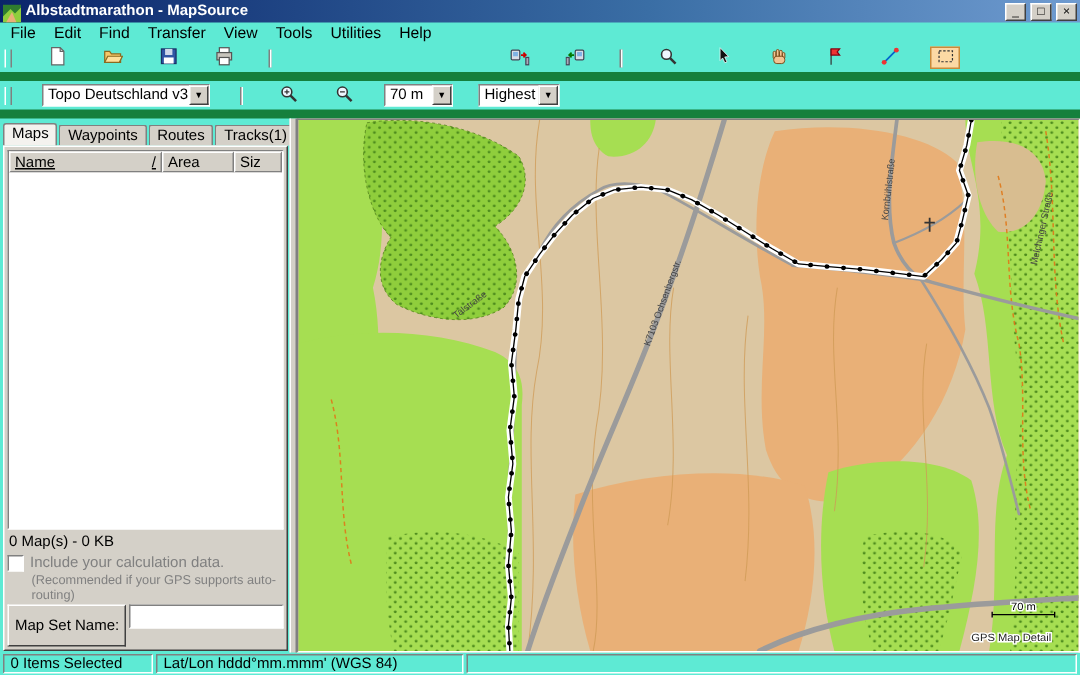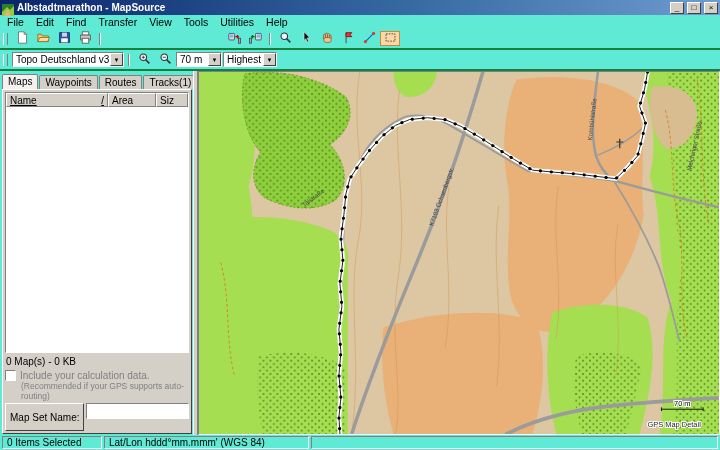--- a/index.html
+++ b/index.html
@@ -10,21 +10,21 @@
   .titlebar{height:15px;background:linear-gradient(90deg,#0a246a,#3a6ea5 60%,#6f9bd0);display:flex;align-items:center;padding:0 2px;gap:3px;flex:0 0 auto;}
   .title-text{color:#fff;font-size:10px;font-weight:bold;flex:1;white-space:nowrap;overflow:hidden;}
   .winbtn{width:14px;height:12px;font-size:8px;line-height:9px;background:#d4d0c8;border:1px solid;border-color:#fff #404040 #404040 #fff;padding:0;text-align:center;font-family:inherit;color:#000;}
   .app-icon{width:12px;height:12px;display:inline-block;}
 
   
   .menubar{height:14px;display:flex;align-items:center;font-size:10.5px;padding-left:1px;flex:0 0 auto;}
   .menu-item{padding:0 6px;color:#000;}
 
   
-  .toolbar{height:17px;display:flex;align-items:center;gap:1px;padding:1px 2px;flex:0 0 auto;border-bottom:2px solid #15803d;}
+  .toolbar{height:17px;display:flex;align-items:center;gap:17px;padding:1px 2px;flex:0 0 auto;border-bottom:6px solid #15803d;}
   .grip{width:3px;height:12px;border-left:1px solid #fff;border-right:1px solid #808080;margin:0 3px 0 1px;}
   .sep{width:1px;height:12px;background:#808080;border-right:1px solid #fff;margin:0 3px;}
   .tbtn{width:20px;height:15px;display:inline-flex;align-items:center;justify-content:center;background:transparent;border:1px solid transparent;padding:0;}
   .tbtn svg{width:13px;height:13px;}
   .tbtn.active{background:#fcd9a4;border:1px solid #c98a3a;}
   .spacer{width:118px;}
   .combo{display:flex;align-items:center;height:15px;background:#fff;border:1px solid;border-color:#808080 #fff #fff #808080;font-size:10px;box-sizing:border-box;}
   .combo .val{padding:0 3px;flex:1;white-space:nowrap;overflow:hidden;}
   .combo .drop{width:13px;height:13px;background:#d4d0c8;border:1px solid;border-color:#fff #404040 #404040 #fff;font-size:6px;display:flex;align-items:center;justify-content:center;box-sizing:border-box;}
   .w-product{width:112px;} .w-scale{width:46px;} .w-detail{width:54px;}

